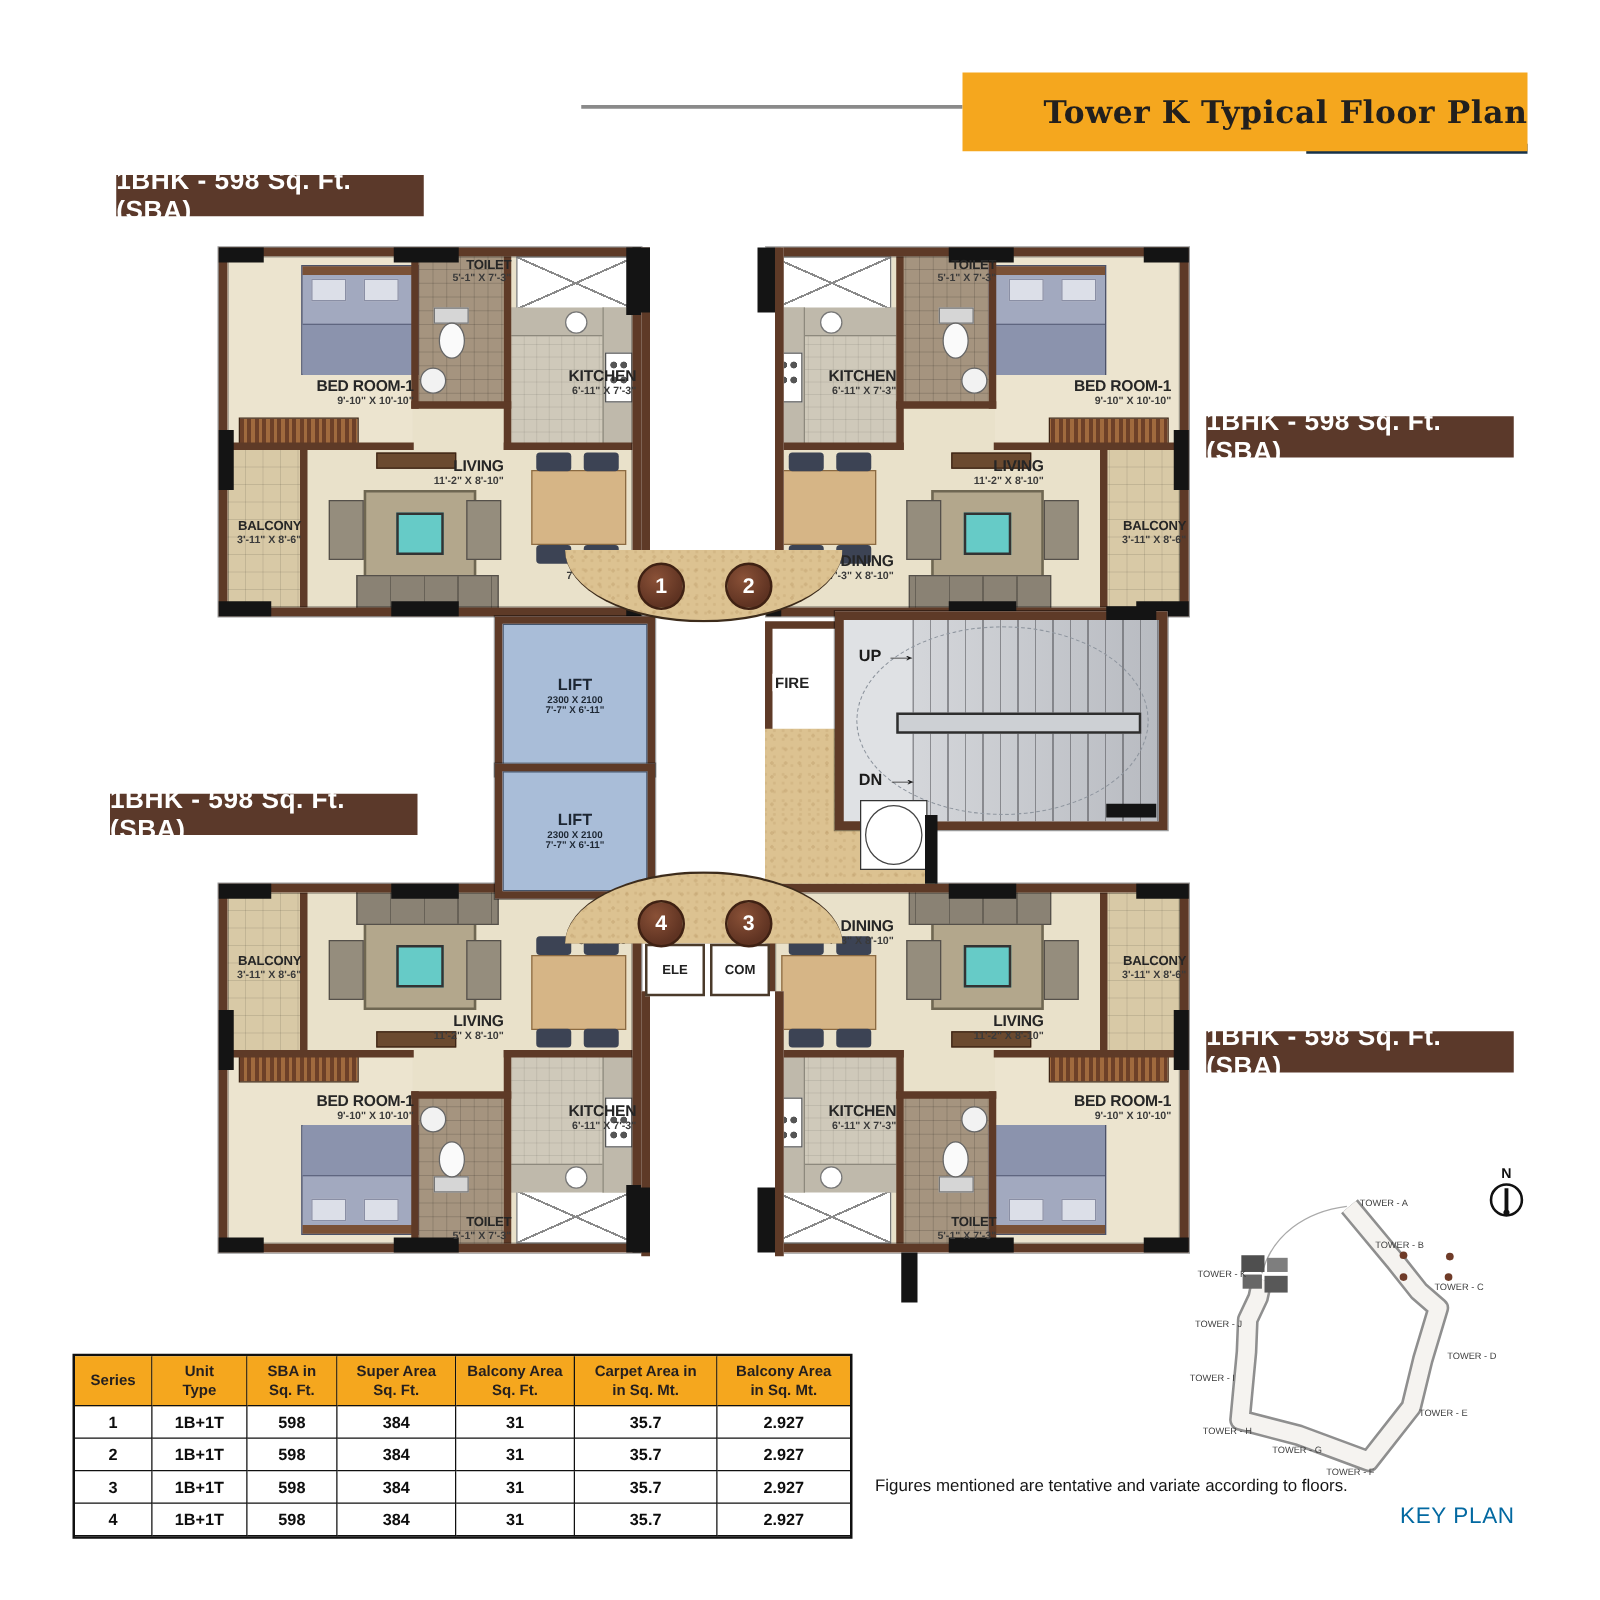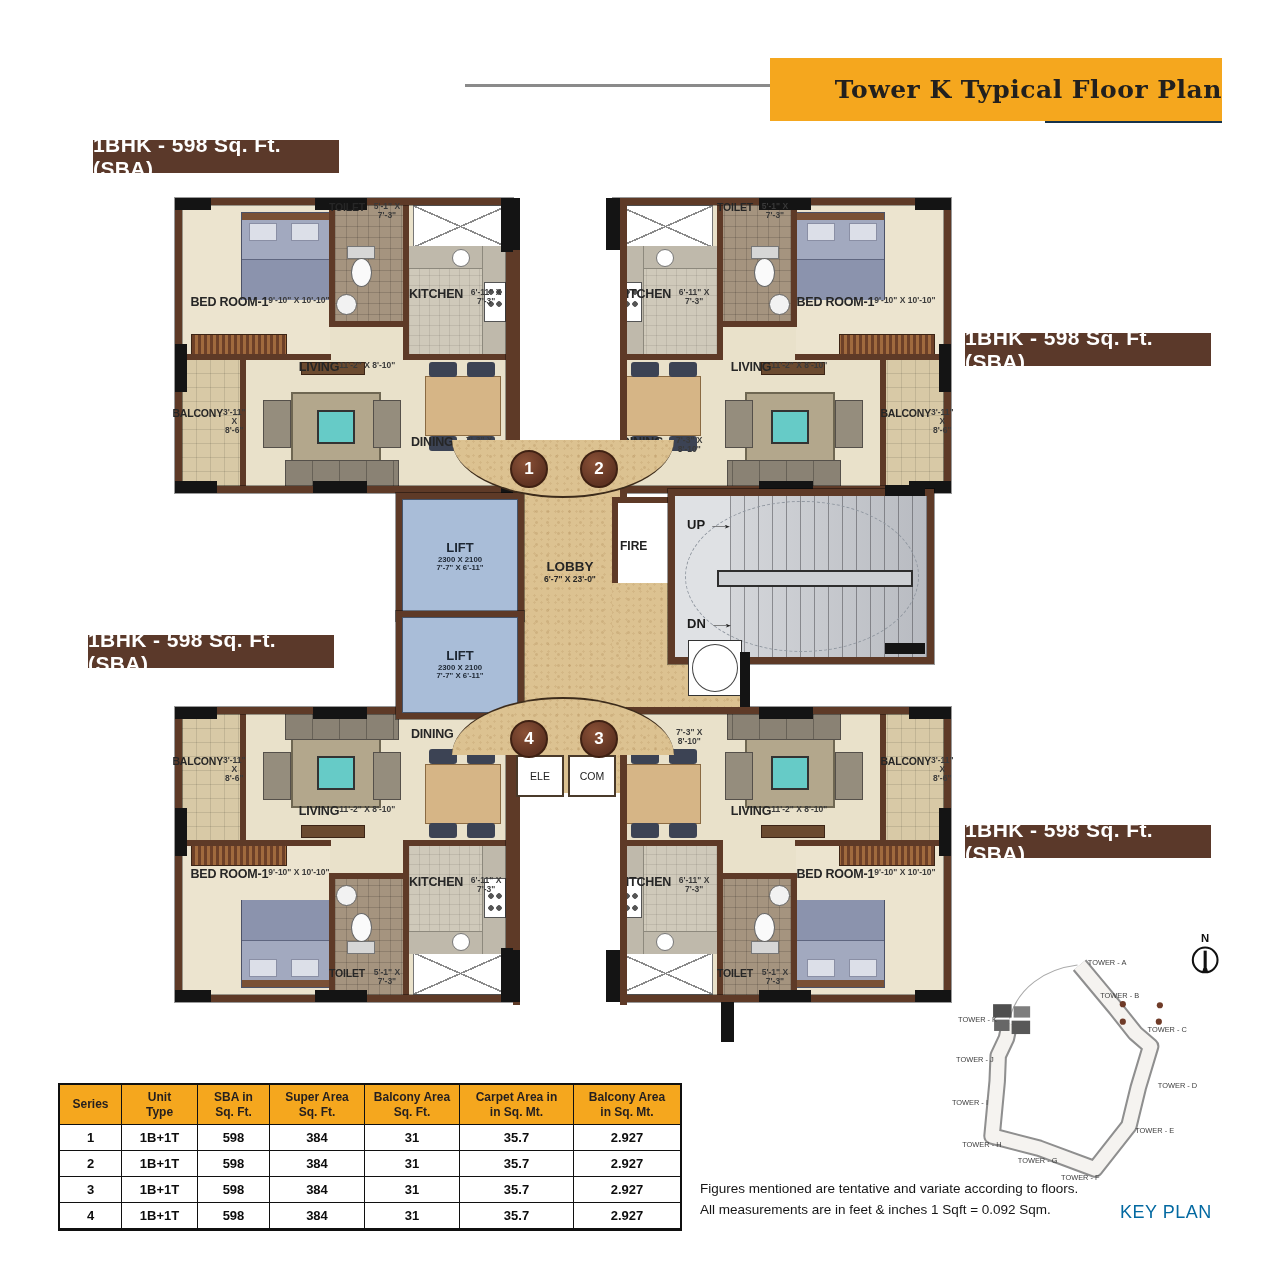--- a/index.html
+++ b/index.html
@@ -84,21 +84,21 @@
   .sofa{left:110px;top:262px;width:112px;height:26px;background:#8a8274;border:1px solid #55504a;
     background-image:repeating-linear-gradient(90deg,transparent 0 26px,rgba(0,0,0,.25) 26px 27px);}
   .chair-l{left:88px;top:202px;width:26px;height:46px;background:#958d7d;border:1px solid #55504a;}
   .chair-r{left:198px;top:202px;width:26px;height:46px;background:#958d7d;border:1px solid #55504a;}
   .dtable{left:250px;top:178px;width:74px;height:58px;background:#d6b586;border:1.5px solid #8a6a42;}
   .dchair{background:#3c4354;border-radius:3px;}
   .dc1{left:254px;top:164px;width:28px;height:15px;} .dc2{left:292px;top:164px;width:28px;height:15px;}
   .dc3{left:254px;top:238px;width:28px;height:15px;} .dc4{left:292px;top:238px;width:28px;height:15px;}
 
   
-  .lbl{position:absolute;display:flex;flex-direction:row;align-items:flex-start;justify-content:center;
+  .lbl{position:absolute;display:flex;flex-direction:column;align-items:flex-end;justify-content:center;
     text-align:center;color:#262626;line-height:1.08;z-index:4;}
   .lbl .rn{font-weight:bold;font-size:12.5px;letter-spacing:-.2px;}
   .lbl .rd{font-weight:bold;font-size:8.5px;color:#3a3a3a;}
   .lbl.sm .rn{font-size:10.5px;}
   .lbl-bedroom{left:14px;top:98px;width:142px;height:36px;}
   .lbl-toilet{left:154px;top:4px;width:80px;height:30px;}
   .lbl-kitchen{left:234px;top:90px;width:100px;height:36px;}
   .lbl-living{left:116px;top:163px;width:112px;height:34px;}
   .lbl-dining{left:236px;top:238px;width:94px;height:36px;}
   .lbl-balcony{left:2px;top:210px;width:64px;height:36px;}
@@ -121,21 +121,21 @@
   .firebox{background:#fff;border:6px solid var(--wall);display:flex;align-items:center;justify-content:flex-start;z-index:3;}
   .firebox span{background:#fff;padding:0 2px;font-weight:bold;font-size:12px;color:#222;}
   .stairs{background:#dfe1e4;border:7px solid var(--wall);box-shadow:0 0 0 1px rgba(0,0,0,.4);z-index:3;}
   .treads{position:absolute;left:55px;top:0;right:0;bottom:0;
     background-image:repeating-linear-gradient(90deg,rgba(70,70,75,.5) 0 1.2px,transparent 1.2px 14px),linear-gradient(90deg,#d4d6da,#b8bbc1);}
   .dashedell{position:absolute;left:10px;top:5px;right:8px;bottom:5px;border:1.2px dashed #9097a0;border-radius:50%;}
   .rail{position:absolute;left:42px;right:14px;top:50%;height:13px;margin-top:-7px;background:#cdd0d4;border:2.2px solid #2e2e2e;}
   .updn{position:absolute;display:flex;align-items:center;gap:9px;font-weight:bold;font-size:13px;color:#1b1b1b;}
   .updn .ar{display:inline-block;transform:scaleX(2.1);font-size:14px;}
   .smallbox{background:#fff;border:2px solid #4a3a2a;display:flex;align-items:center;justify-content:center;z-index:5;}
-  .smallbox span{background:#fff;padding:0 1px;font-weight:normal;font-size:10.5px;color:#222;}
+  .smallbox span{background:#fff;padding:0 1px;font-weight:bold;font-size:10.5px;color:#222;}
   .xcircle{background:#fff;border:1.5px solid #333;z-index:4;}
   .xcircle em{position:absolute;inset:3px;border:1.2px solid #444;border-radius:50%;}
 
   
   #areas-table{left:58px;top:1083px;width:620px;display:grid;
     grid-template-columns:62px 76px 72px 95px 95px 114px 106px;
     grid-auto-rows:auto;border:2.5px solid #101010;background:#fff;z-index:8;}
   #areas-table .th{background:var(--orange);color:#241f1f;font-weight:bold;font-size:12px;line-height:1.18;
     display:flex;align-items:center;justify-content:center;text-align:center;white-space:pre-line;height:39px;
     border-right:1.4px solid #101010;border-bottom:1.8px solid #101010;}
@@ -167,26 +167,20 @@
   <div class="abs unitbar" style="left:965px;top:825px;">1BHK - 598 Sq. Ft. (SBA)</div>
 
   <div class="core-el shaft" style="left:513px;top:198px;width:100px;height:242px;"></div>
   <div class="core-el shaft" style="left:513px;top:793px;width:100px;height:212px;"></div>
   <i class="stub" style="left:506px;top:198px;width:14px;height:52px;"></i>
   <i class="stub" style="left:606px;top:198px;width:14px;height:52px;"></i>
   <i class="stub" style="left:506px;top:950px;width:14px;height:52px;"></i>
   <i class="stub" style="left:606px;top:950px;width:14px;height:52px;"></i>
   <i class="stub" style="left:721px;top:1002px;width:13px;height:40px;"></i>
 
-  <div class="core-el tan" style="left:513px;top:440px;width:100px;height:353px;border-left:7px solid var(--wall);border-right:7px solid var(--wall);">
-    <div class="lobby-lbl">
-      <span class="rn">LOBBY</span>
-        <span class="rd">6'-7" X 23'-0"</span>
-    </div>
-  </div>
   <div class="core-el tan bulge" style="left:452px;top:440px;width:222px;height:56px;border-radius:0 0 50% 50%/0 0 100% 100%;border-bottom:2px solid #3c2b1b;"></div>
   <div class="core-el tan bulge" style="left:452px;top:697px;width:222px;height:56px;border-radius:50% 50% 0 0/100% 100% 0 0;border-top:2px solid #3c2b1b;"></div>
 
   <div class="abs marker" style="left:510px;top:450px;">1</div>
   <div class="abs marker" style="left:580px;top:450px;">2</div>
   <div class="abs marker" style="left:510px;top:720px;">4</div>
   <div class="abs marker" style="left:580px;top:720px;">3</div>
 
   <div class="core-el lift xboxw" style="left:396px;top:493px;width:116px;height:116px;">
     <span class="ln">LIFT</span>
@@ -271,21 +265,20 @@
       <div class="td">1B+1T</div>
       <div class="td">598</div>
       <div class="td">384</div>
       <div class="td">31</div>
       <div class="td">35.7</div>
       <div class="td">2.927</div>
     </div>
 
   <div id="notes" class="abs">
     <div>Figures mentioned are tentative and variate according to floors.</div>
-    <div>All measurements are in feet &amp; inches 1 Sqft = 0.092 Sqm.</div>
   </div>
 
   <svg id="keyplan-svg" class="abs" width="300" height="278" viewBox="0 0 290 270">
     <path d="M130,36 L165,78 184,102 199,115 187,155 178,192 145,234 91,214 45,202 50,149 51,124 59,107 62,93" fill="none" stroke="#8f8f8f" stroke-width="17" stroke-linejoin="round"></path>
     <path d="M130,36 L165,78 184,102 199,115 187,155 178,192 145,234 91,214 45,202 50,149 51,124 59,107 62,93" fill="none" stroke="#f5f3f0" stroke-width="13" stroke-linejoin="round"></path>
     <path d="M62,88 C70,58 96,40 128,36" fill="none" stroke="#aaaaaa" stroke-width="1"></path>
     <g>
       <rect x="46" y="74" width="18" height="13" fill="#4f4f4f"></rect>
       <rect x="66" y="76" width="16" height="11" fill="#7e7e7e"></rect>
       <rect x="47" y="89" width="15" height="11" fill="#676767"></rect>

